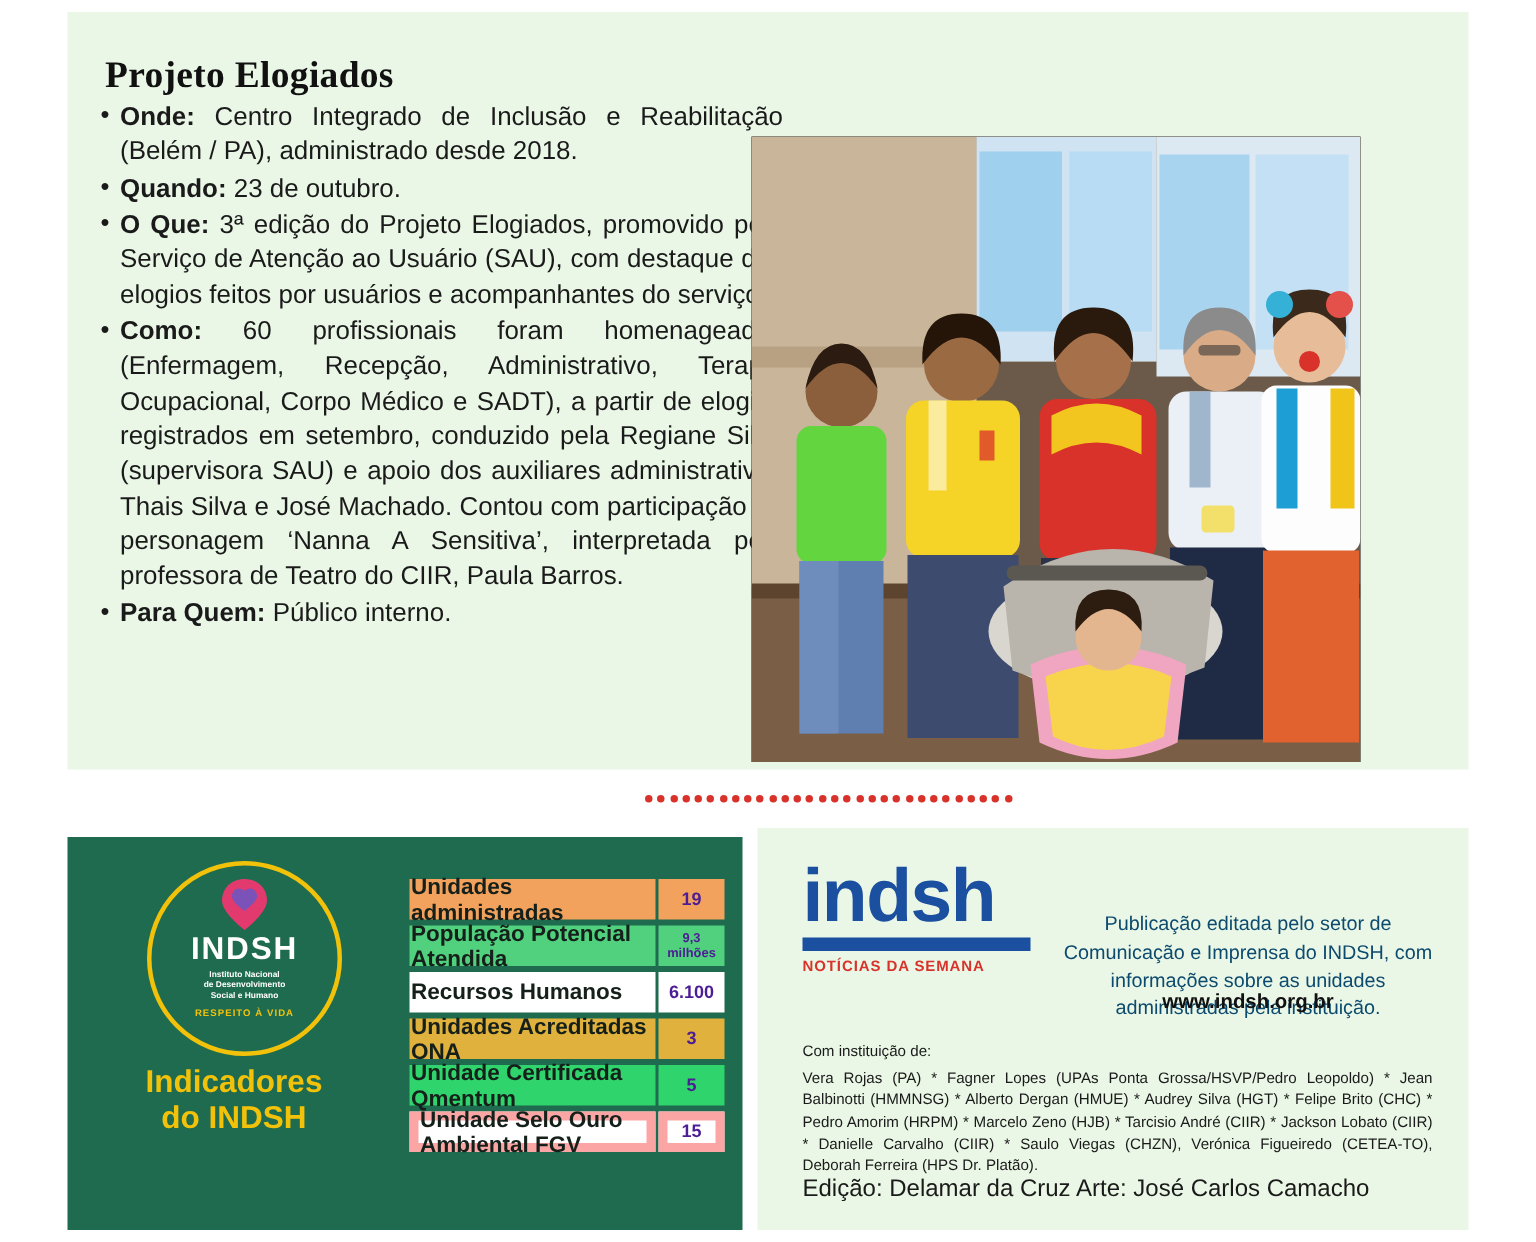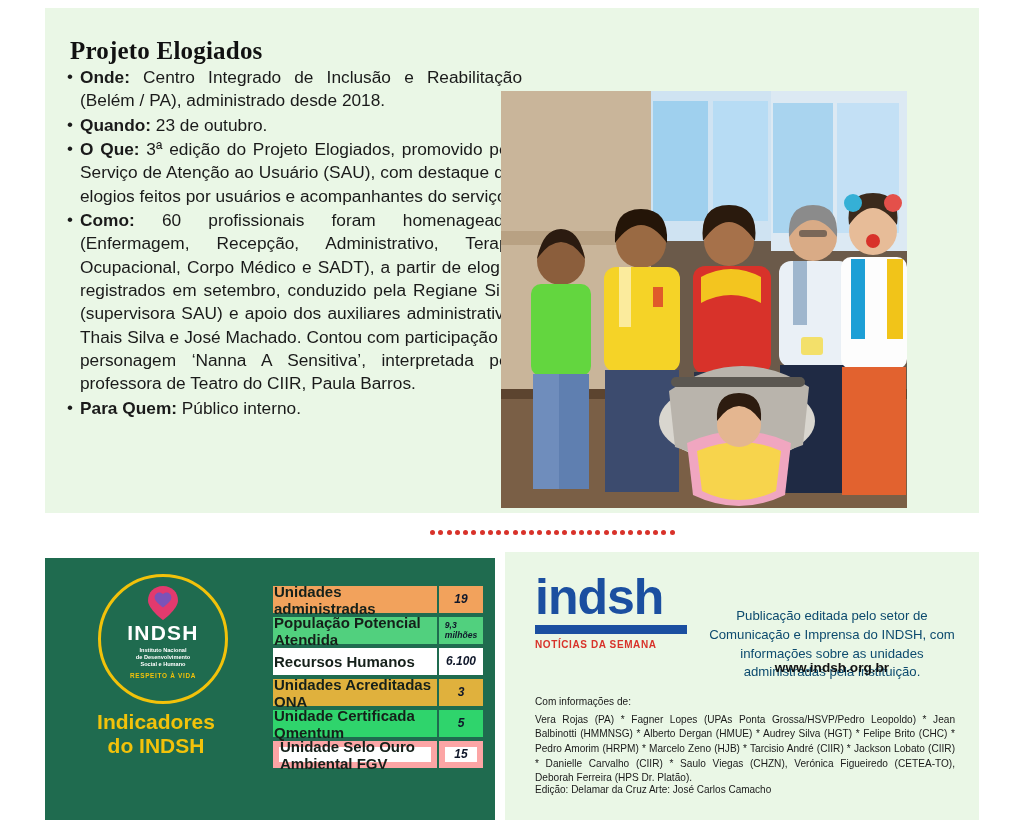--- a/index.html
+++ b/index.html
@@ -159,24 +159,24 @@
     color: #15201a;
     font-weight: bold;
   }
   .ind-value {
     flex: 0 0 44px;
     display: flex;
     align-items: center;
     justify-content: center;
     font-size: 12px;
     font-weight: bold;
-    color: #0f172a;
+    color: #4c1d95;
     margin-left: 2px;
+    text-align: center;
     line-height: 1.05;
-    font-style: italic;
   }
   .ind-value.small { font-size: 8.6px; }
   .c-orange  { background: #f2a25c; }
   .c-green1  { background: #51d07e; }
   .c-white   { background: #ffffff; }
   .c-gold    { background: #e0b13d; }
   .c-green2  { background: #2fd46c; }
   .c-white2  { background: #ffffff; border: 6px solid #fca5a5; }
 
   
@@ -236,21 +236,21 @@
     font-size: 10.1px;
     line-height: 1.45;
     color: #1a1a1a;
     text-align: justify;
   }
   .mh-credits .intro { display:block; margin-bottom: 3px; }
   .mh-edicao {
     position: absolute;
     left: 30px; top: 232px;
     width: 420px;
-    font-size: 10px;
+    font-size: 16px;
     color: #1a1a1a;
   }
 </style>
 </head>
 <body>
 
 <div class="page">
 
   <section class="article-panel">
     <h1 class="article-title">Projeto Elogiados</h1>
@@ -425,19 +425,19 @@
 
   <section class="masthead-panel">
     <div class="mh-logo">
       <div class="mh-logo-word">indsh</div>
       <div class="mh-logo-bar"></div>
       <div class="mh-logo-tag">NOTÍCIAS DA SEMANA</div>
     </div>
     <p class="mh-desc">Publicação editada pelo setor de Comunicação e Imprensa do INDSH, com informações sobre as unidades administradas pela instituição.</p>
     <div class="mh-site">www.indsh.org.br</div>
     <div class="mh-credits">
-      <span class="intro">Com informações de:</span>
+      <span class="intro">Com instituição de:</span>
       <span>Vera Rojas (PA) * Fagner Lopes (UPAs Ponta Grossa/HSVP/Pedro Leopoldo) * Jean Balbinotti (HMMNSG) * Alberto Dergan (HMUE) * Audrey Silva (HGT) * Felipe Brito (CHC) * Pedro Amorim (HRPM) * Marcelo Zeno (HJB) * Tarcisio André (CIIR) * Jackson Lobato (CIIR) * Danielle Carvalho (CIIR) * Saulo Viegas (CHZN), Verónica Figueiredo (CETEA-TO), Deborah Ferreira (HPS Dr. Platão).</span>
     </div>
     <div class="mh-edicao">Edição: Delamar da Cruz   Arte: José Carlos Camacho</div>
   </section>
 
 </div>
 
 </body></html>

